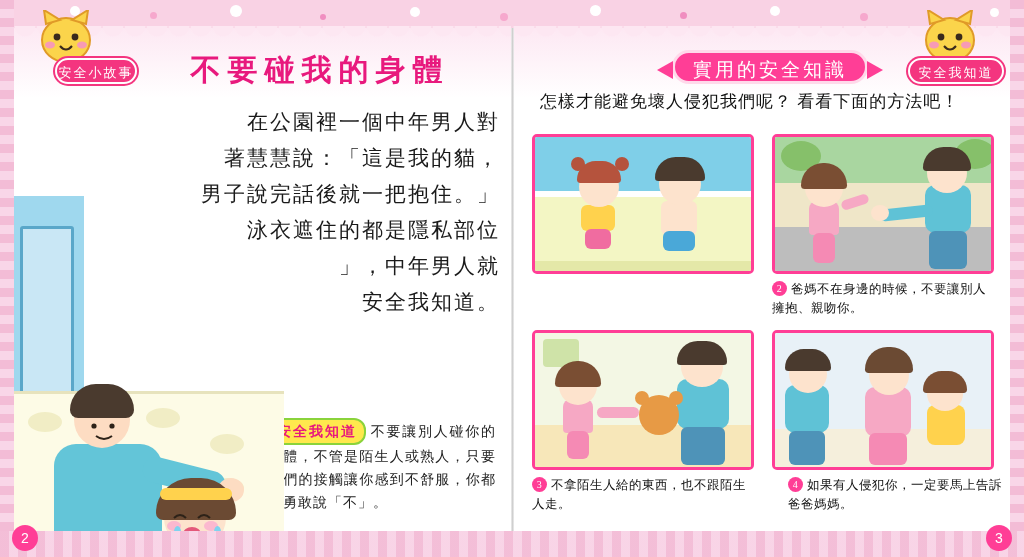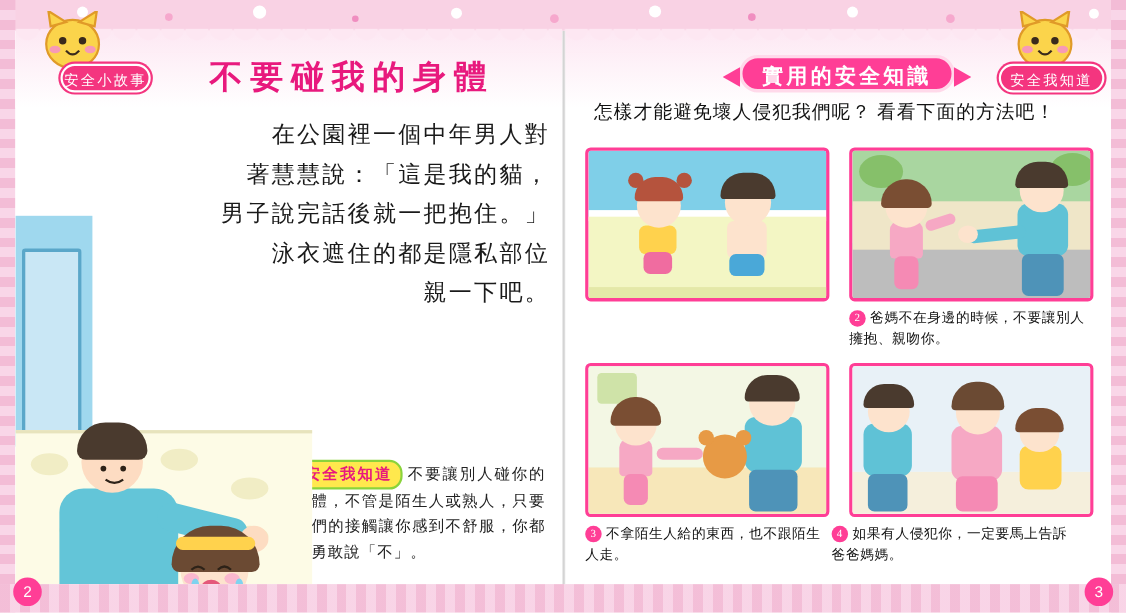--- a/index.html
+++ b/index.html
@@ -93,21 +93,21 @@
   #label-know-right { left: 908px; top: 58px; width: 96px; }
 
   .banner {
     position: absolute;
     left: 672px; top: 50px;
     width: 196px; height: 34px;
     background: #ff3e96;
     border-radius: 17px;
     color: #fff;
     font-size: 19px;
-    font-weight: bold;
+    font-weight: normal;
     letter-spacing: 3px;
     text-align: center;
     line-height: 34px;
     border: 3px solid #ffd9ea;
   }
   .banner::before, .banner::after {
     content: "";
     position: absolute; top: 8px;
     width: 16px; height: 18px;
     background: #ff3e96;
@@ -250,21 +250,21 @@
     width: 226px;
     font-family: "Liberation Serif", serif;
     font-size: 12.5px;
     line-height: 19px;
     color: #111;
     letter-spacing: .5px;
   }
   .cap.c1 { left: 0; top: 146px; }
   .cap.c2 { left: 240px; top: 146px; }
   .cap.c3 { left: 0; top: 342px; }
-  .cap.c4 { left: 224px; top: 342px; font-family: Liberation Serif, serif; }
+  .cap.c4 { left: 256px; top: 342px; font-family: Liberation Serif, serif; }
   .num {
     display: inline-block;
     width: 15px; height: 15px; line-height: 15px;
     border-radius: 50%;
     background: #ff3e96; color: #fff;
     font-size: 10px; text-align: center;
     margin-right: 4px;
     vertical-align: 1px;
   }
 
@@ -365,21 +365,22 @@
 
   <div class="pill" id="label-story">安全小故事</div>
 
   <div id="story-title">不要碰我的身體</div>
 
   <div id="story-body">
     <span class="line">在公園裡一個中年男人對</span>
     <span class="line">著慧慧說：「這是我的貓，</span>
     <span class="line">男子說完話後就一把抱住。」</span>
     <span class="line">泳衣遮住的都是隱私部位</span>
-    <span class="line">親一下吧。</span>
+    <span class="line">」，中年男人就</span>
+    <span class="line">安全我知道。</span>
   </div>
 
   <div id="mom-note">
     <span class="tag">安全我知道</span><span>不要讓別人碰你的身體，不管是陌生人或熟人，只要他們的接觸讓你感到不舒服，你都要勇敢說「不」。</span>
   </div>
 
   <div id="left-illustration">
     <div class="ill-wallpanel"></div>
     <div class="ill-door"></div>
     <div class="ill-floor">

